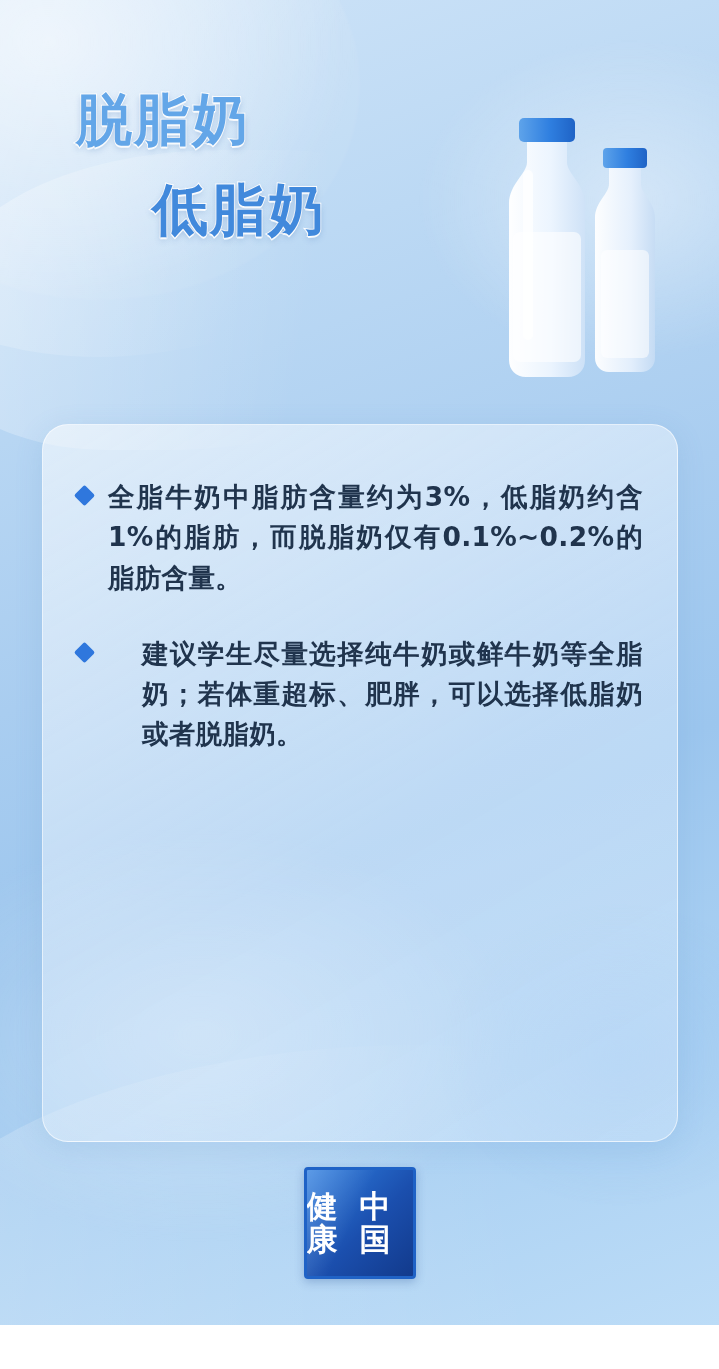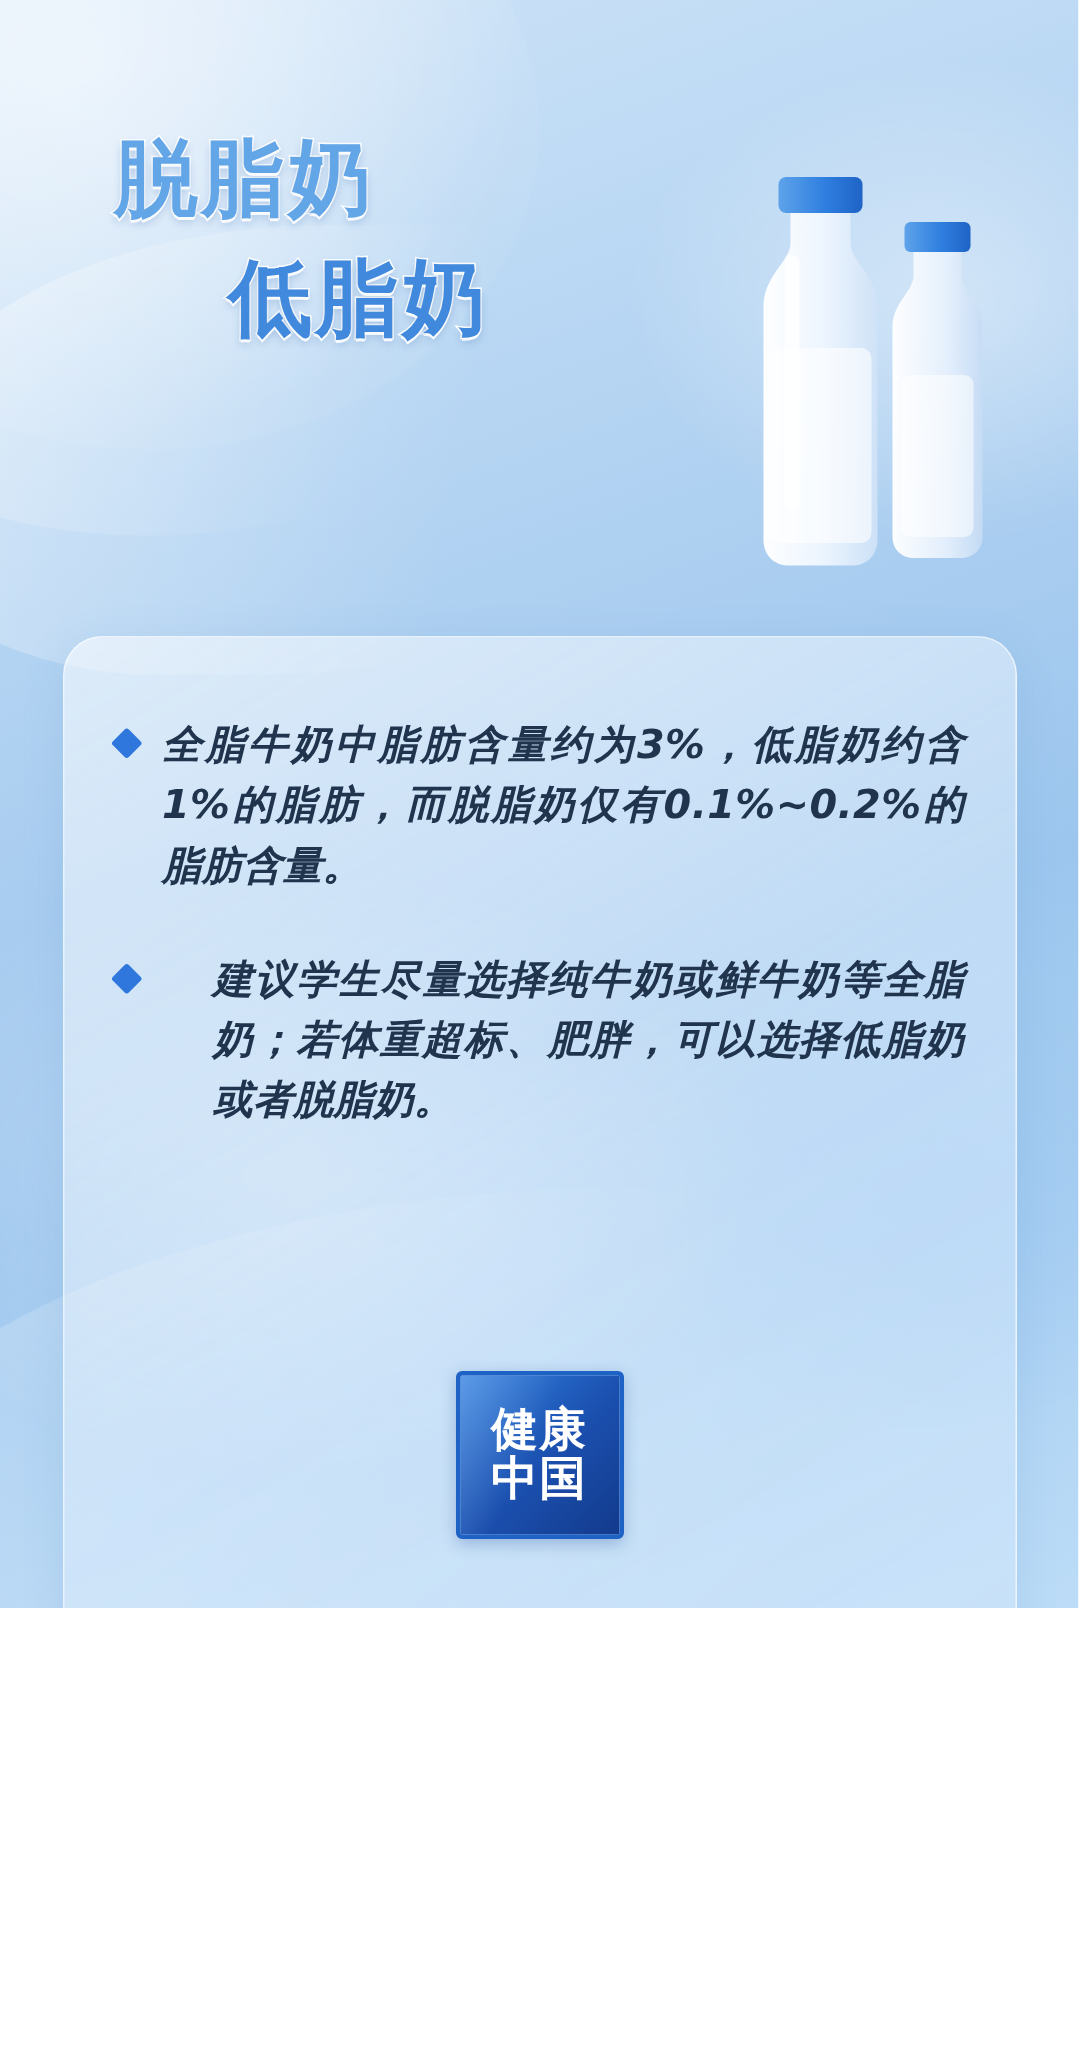--- a/index.html
+++ b/index.html
@@ -9,21 +9,21 @@
   body {
     width: 719px;
     height: 1369px;
     font-family: "Liberation Sans", sans-serif;
     overflow: hidden;
   }
 
   .poster {
     position: relative;
     width: 719px;
-    height: 1072px;
+    height: 1325px;
     overflow: hidden;
     background: linear-gradient(160deg, #cfe4f8 0%, #bcd9f4 22%, #a9cdf0 45%, #9cc6ee 62%, #a8cff2 78%, #bcdcf7 100%);
   }
 
   
   .bg-blob {
     position: absolute;
     border-radius: 50%;
     filter: blur(1px);
     pointer-events: none;
@@ -86,21 +86,21 @@
     font-weight: bold;
     font-size: 56px;
     letter-spacing: 2px;
     line-height: 1.0;
     color: #2f6fd0;
     -webkit-text-stroke: 2px #ffffff;
     paint-order: stroke fill;
     text-shadow: 0 2px 0 rgba(255,255,255,0.85), 0 3px 6px rgba(60,110,180,0.28);
   }
   .title-1 { margin-left: 76px; color: #63a6e8; }
-  .title-2 { margin-left: 152px; margin-top: 24px; color: #4189dc; }
+  .title-2 { margin-left: 152px; margin-top: 34px; color: #4189dc; }
   .title-3 { margin-left: 228px; margin-top: 22px; color: #1a55b8; }
 
   
   .bottles {
     position: absolute;
     top: 100px;
     right: 24px;
     width: 220px;
     height: 300px;
     z-index: 4;
@@ -113,21 +113,20 @@
     top: 424px;
     width: 636px;
     height: 718px;
     border-radius: 26px;
     background: linear-gradient(150deg, rgba(255,255,255,0.55), rgba(236,245,255,0.42) 55%, rgba(216,234,252,0.40));
     border: 1px solid rgba(255,255,255,0.6);
     box-shadow: 0 6px 28px rgba(90,140,200,0.16);
     box-sizing: border-box;
     padding: 52px 34px 30px 34px;
     z-index: 6;
-    font-style: italic;
   }
 
   .bullet-row {
     display: flex;
     align-items: flex-start;
     margin-bottom: 36px;
   }
   .bullet-row:last-child { margin-bottom: 0; gap: 34px; }
 
   .diamond {
@@ -156,21 +155,21 @@
     left: 50%;
     transform: translateX(-50%);
     bottom: 46px;
     width: 106px;
     height: 106px;
     border: 3px solid #1f62c6;
     border-radius: 4px;
     background: linear-gradient(135deg, #2f7fe0 0%, #1b4fae 55%, #123a8c 100%);
     box-shadow: 0 3px 10px rgba(40,80,150,0.30);
     display: flex;
-    flex-direction: column;
+    flex-direction: row;
     align-items: center;
     justify-content: center;
     z-index: 7;
     overflow: hidden;
   }
   .footer-logo::before {
     content: "";
     position: absolute;
     left: 0; top: 0;
     width: 106px; height: 106px;

